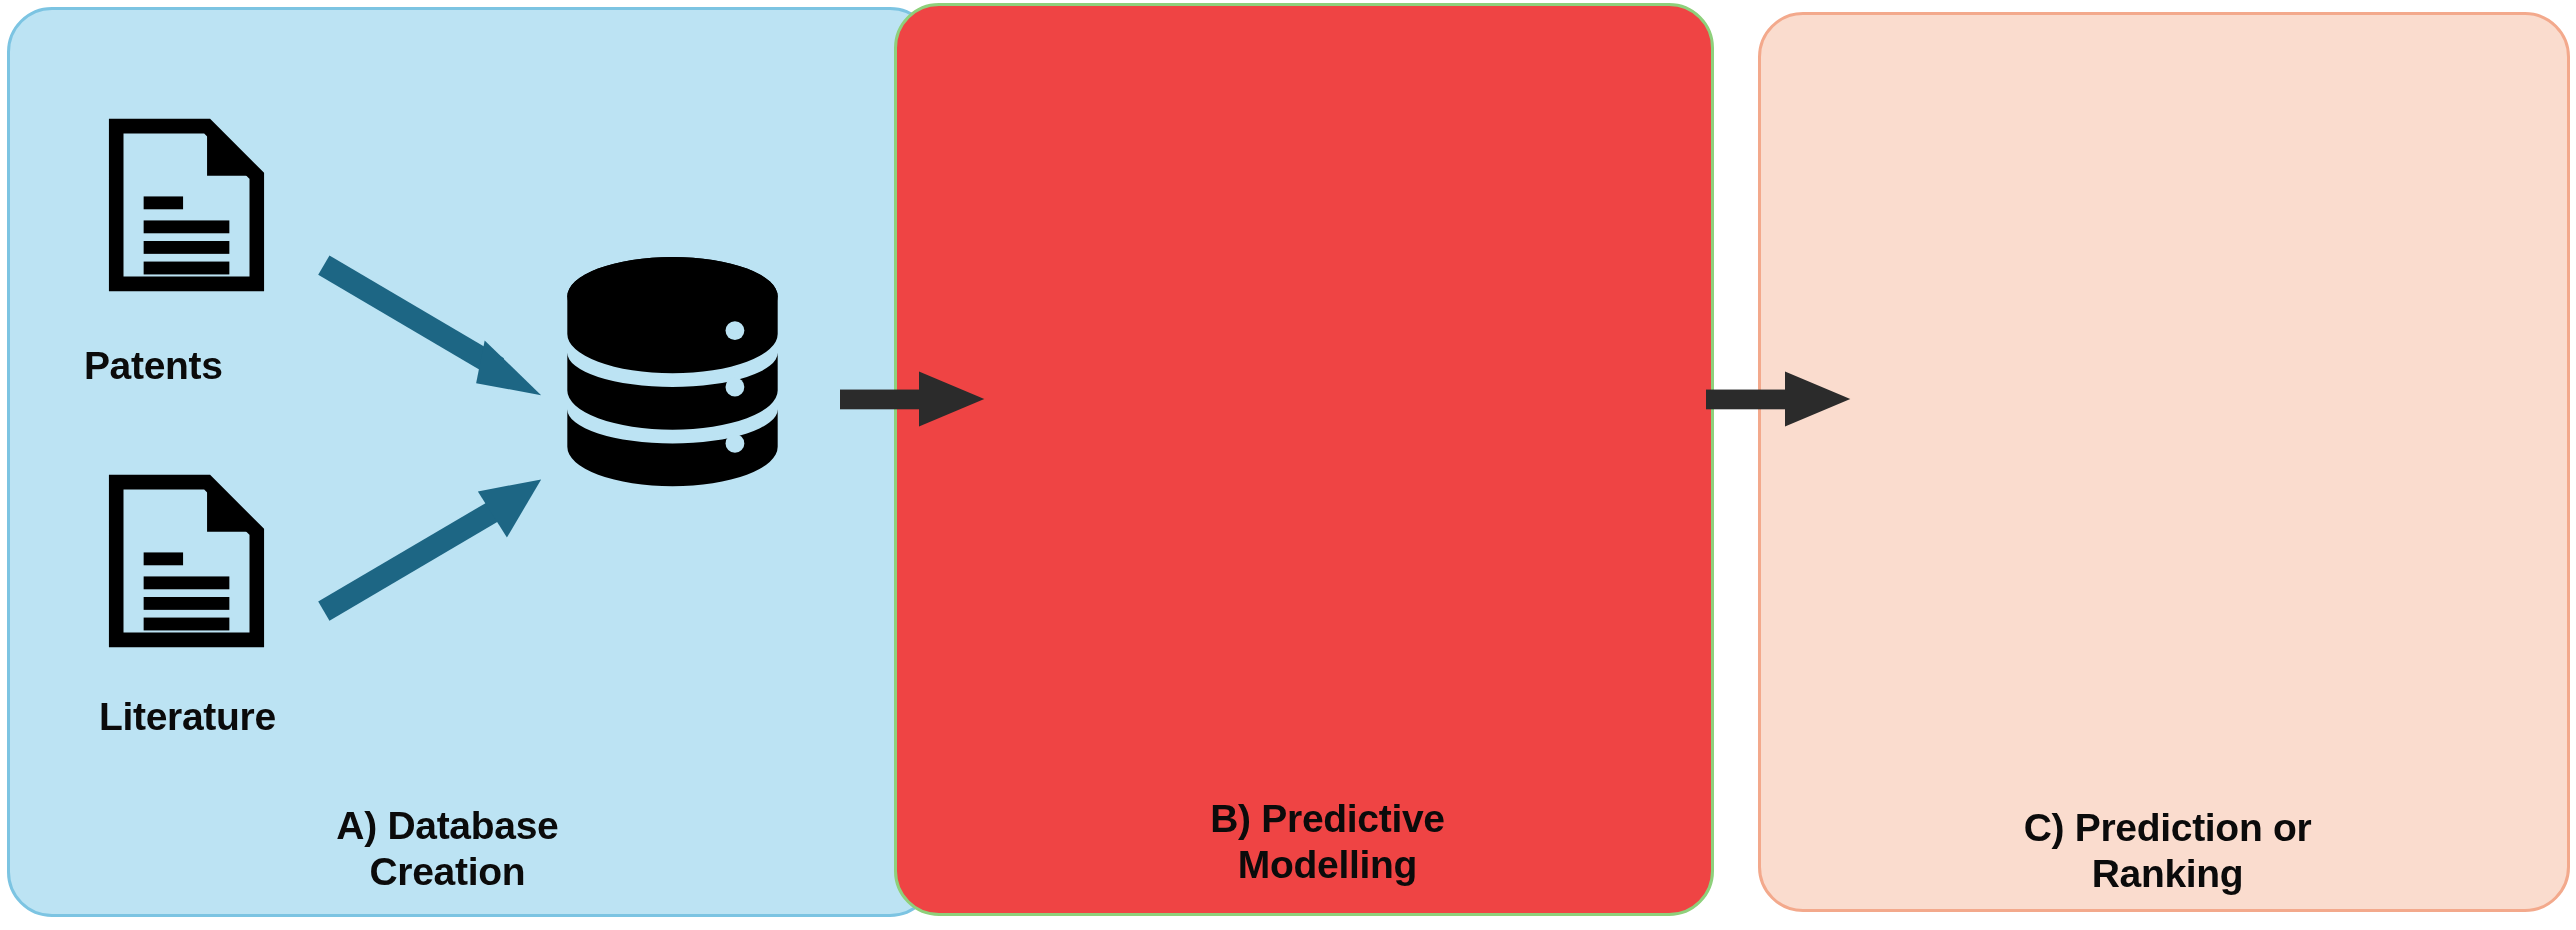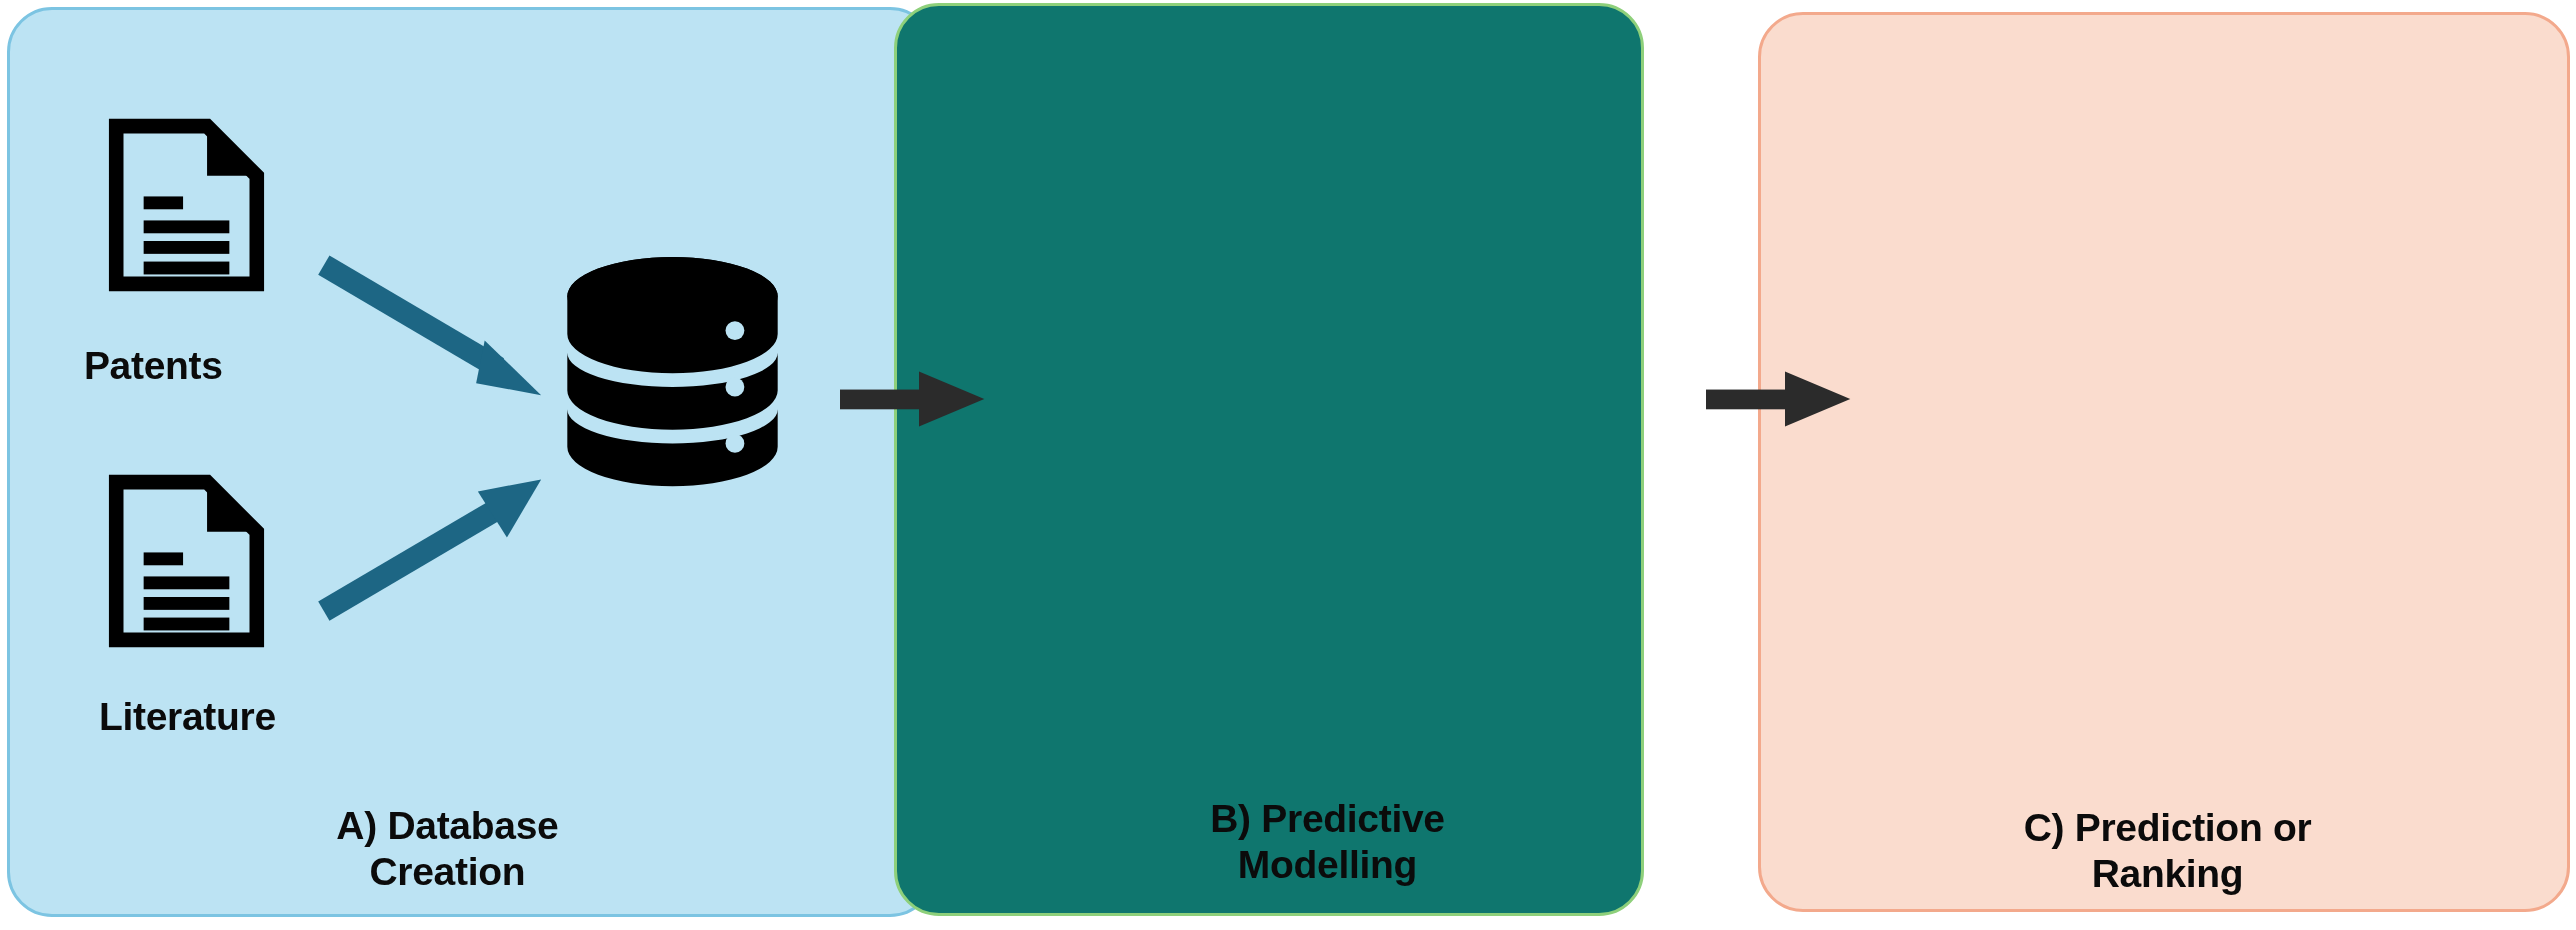--- a/index.html
+++ b/index.html
@@ -12,22 +12,22 @@
   }
   #stage{position:absolute;left:0;top:0;width:2576px;height:930px;}
 
   .panel{
     position:absolute;
     border-radius:45px;
     box-sizing:border-box;
   }
   #panel-a{left:6.9px;  top:6.9px;  width:928px; height:910px;
            background:#bce3f3; border:3.4px solid #7cc4e2;}
-  #panel-b{left:894px;top:3.4px; width:750px; height:913px;
-           background:#0f766e; border:3.4px solid #8ed07b;}
+  #panel-b{left:894px;top:3.4px; width:820px; height:913px;
+           background:#ef4444; border:3.4px solid #8ed07b;}
   #panel-c{left:1758px;top:12px;width:812px;  height:900px;
            background:#fadcce; border:3.4px solid #f3a98c;}
 
   .caption{
     position:absolute;
     text-align:center;
     font-weight:bold;
     color:#0b0b0b;
     line-height:1.18;
     letter-spacing:-0.3px;

